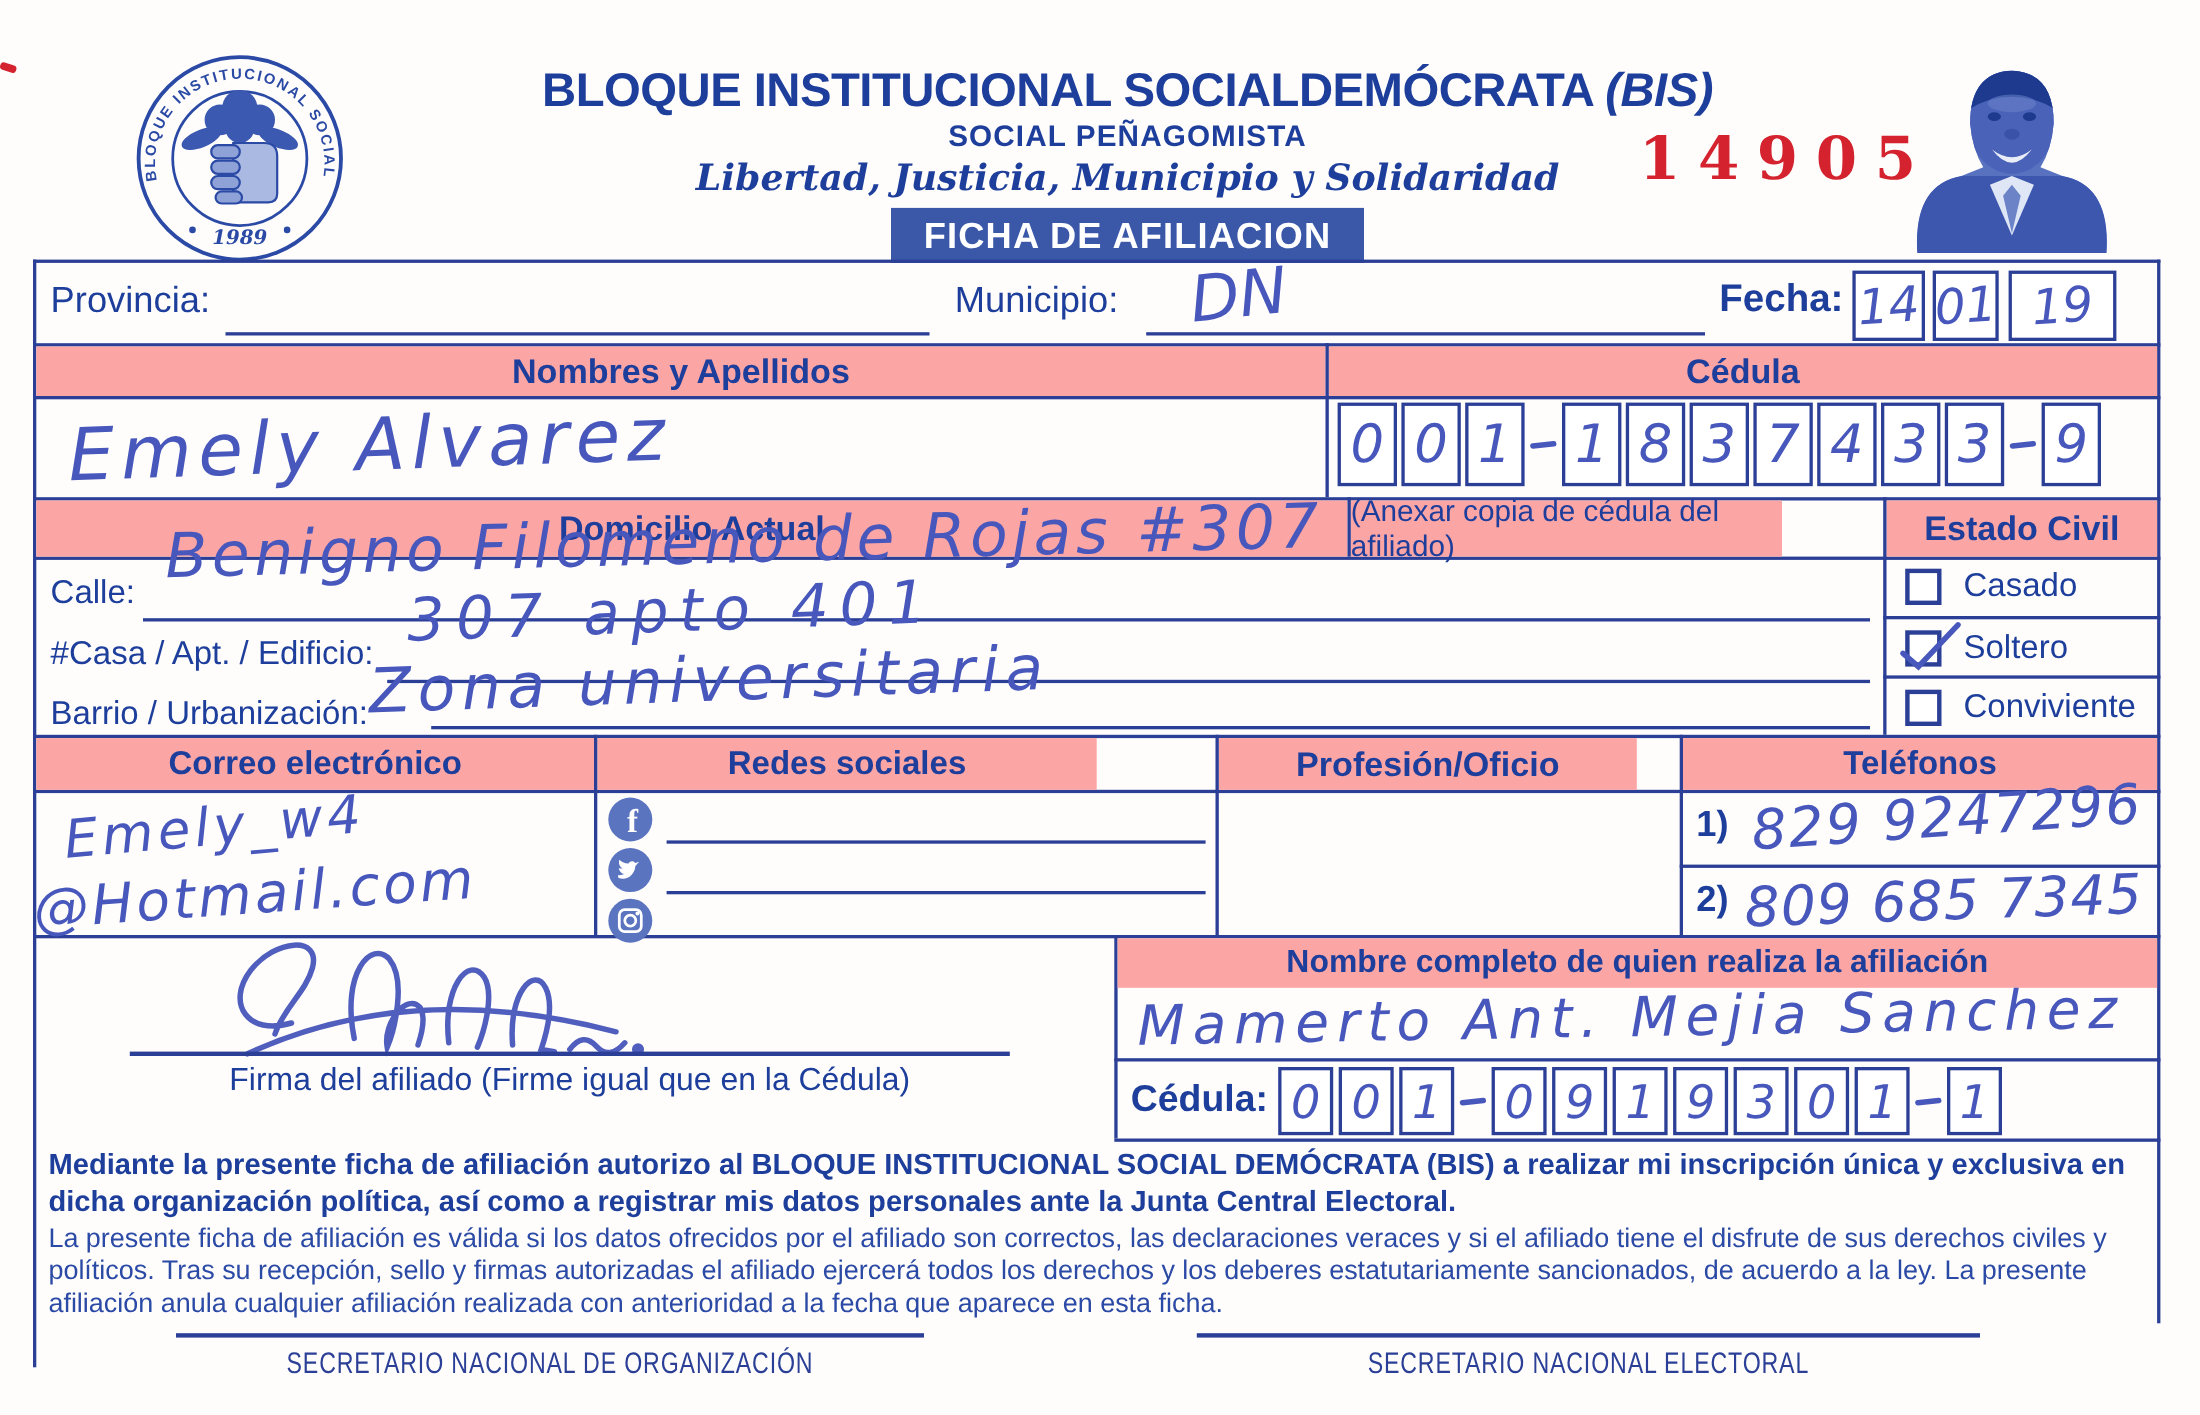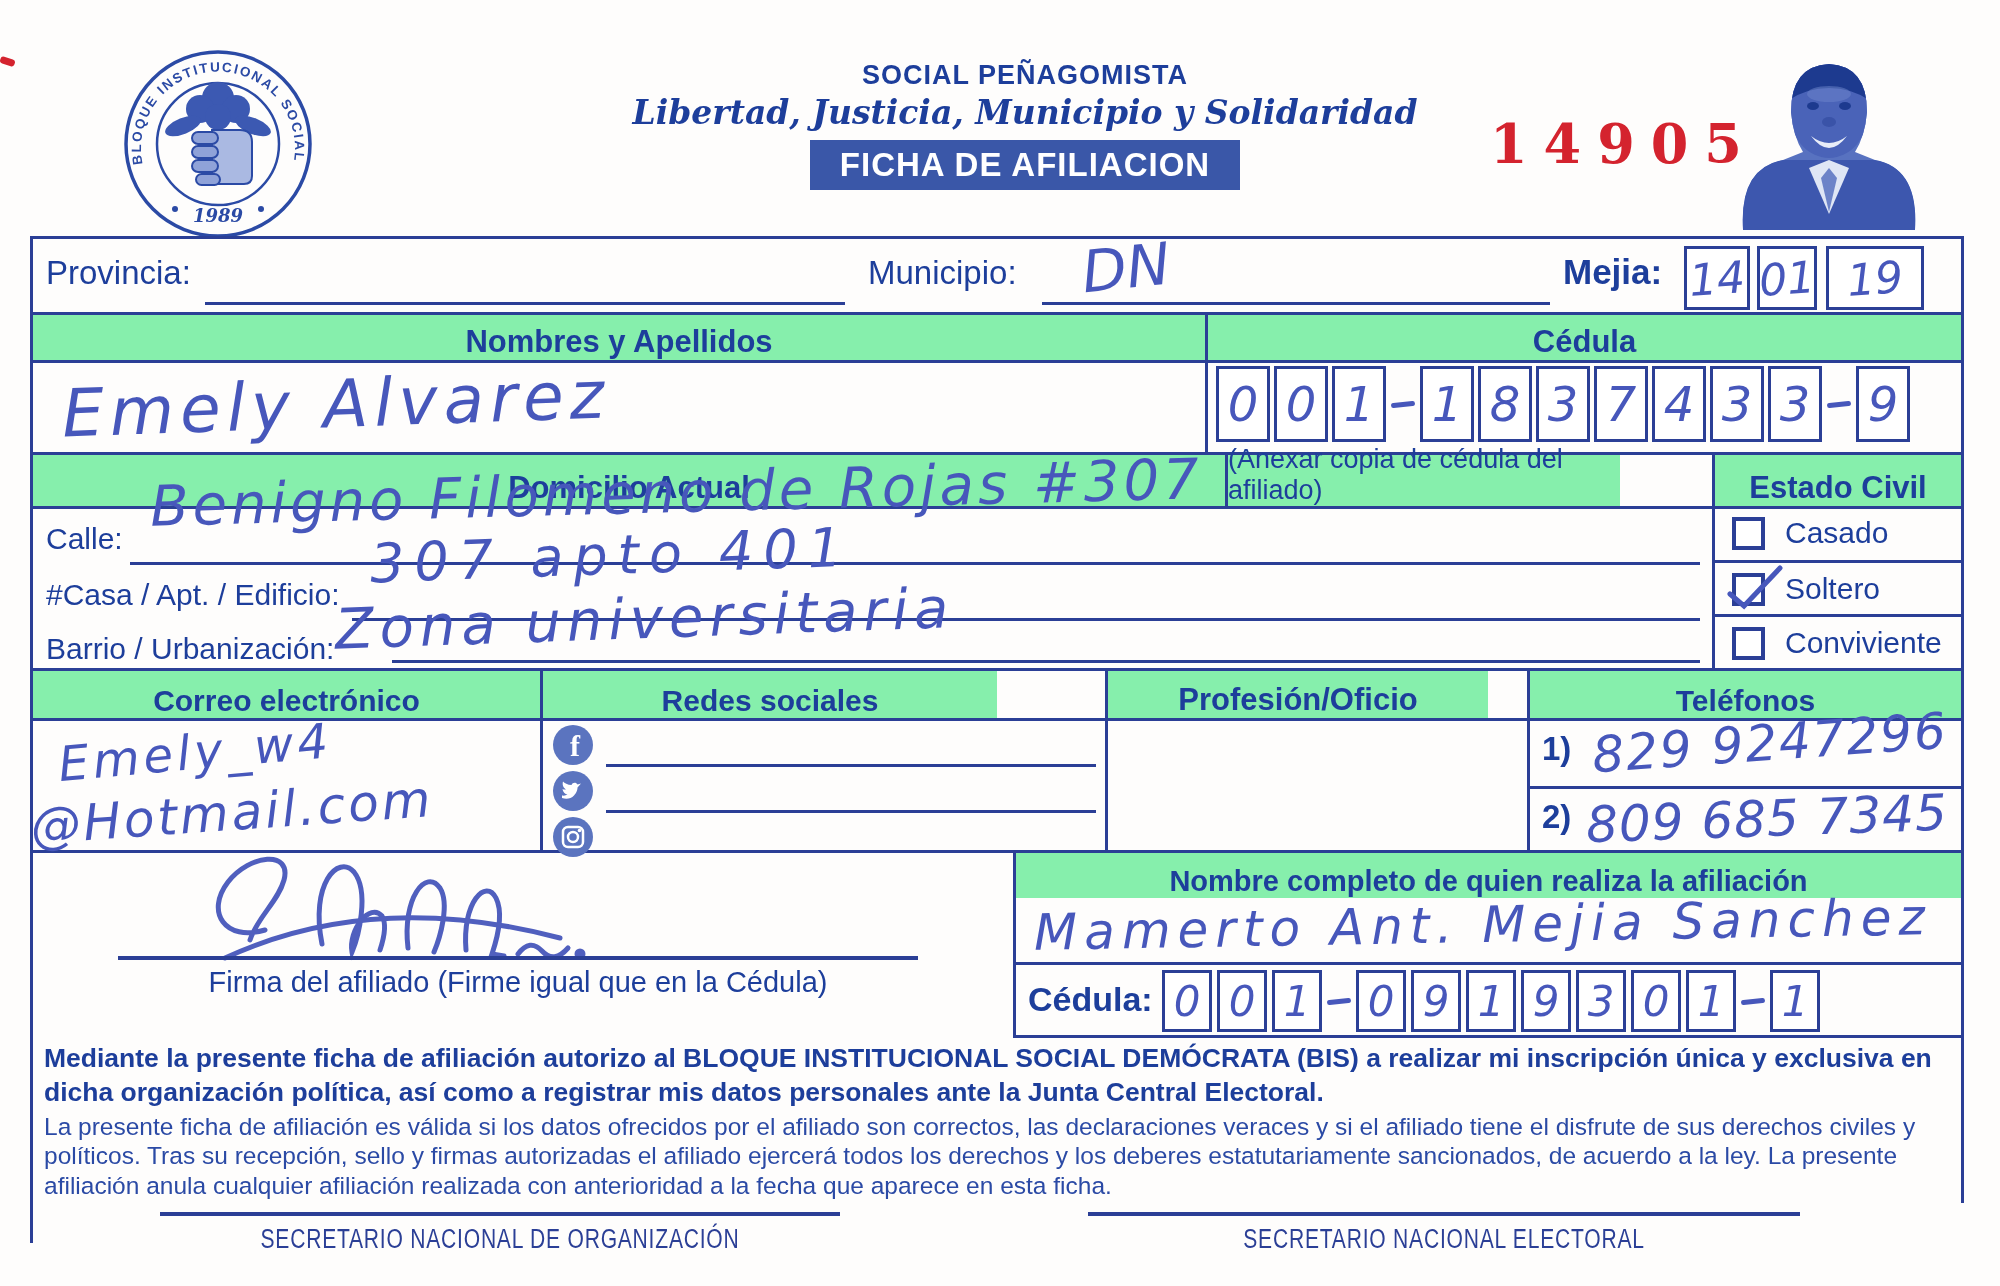--- a/index.html
+++ b/index.html
@@ -1,21 +1,21 @@
 <!DOCTYPE html>
 <html><head>
 <meta charset="utf-8">
 <style>
   html,body{margin:0;padding:0;background:#ffffff}
   #page{position:relative;width:2000px;height:1286px;background:#fefdfc;overflow:hidden;
         font-family:"Liberation Sans",sans-serif;color:#1d3e9b}
   .abs{position:absolute}
   .hline{position:absolute;background:#2b3f96;height:3px}
   .vline{position:absolute;background:#2b3f96;width:3px}
-  .band{position:absolute;background:#86efac;display:flex;align-items:flex-end;justify-content:center;
+  .band{position:absolute;background:#fca5a5;display:flex;align-items:center;justify-content:center;
         color:#1d3e9b;font-weight:bold}
   .ink{font-family:"DejaVu Sans",sans-serif;font-style:italic;color:#4757bb;white-space:nowrap}
   .dbox{border:3px solid #2b3f96;background:#fff;display:flex;align-items:center;justify-content:center;box-sizing:border-box}
   .dash{width:24px;height:5px;background:#4757bb;border-radius:3px;margin:0 5px;transform:rotate(-6deg)}
   .digitrow{position:absolute;display:flex;align-items:center}
   .cb{width:33px;height:33px;border:4px solid #2b3f96;background:#fff;box-sizing:border-box}
   .opt{position:absolute;display:flex;align-items:center}
   .opt .lbl{font-size:30px;margin-left:20px}
   .sociallink{position:absolute;background:#2b3f96;height:3px}
   .footerlbl{position:absolute;text-align:center;font-size:27px;color:#2b3f96;
@@ -53,20 +53,24 @@
     <g stroke="#2b4aa5" stroke-width="2">
       <path d="M100,84 h28 q12,0 12,12 v34 q0,8 -8,8 h-32 z" fill="#aab9e2"></path>
       <rect x="80" y="86" width="26" height="12" rx="6" fill="#8fa2d8"></rect>
       <rect x="80" y="100" width="26" height="12" rx="6" fill="#8fa2d8"></rect>
       <rect x="80" y="114" width="26" height="12" rx="6" fill="#8fa2d8"></rect>
       <rect x="84" y="128" width="24" height="11" rx="5.5" fill="#8fa2d8"></rect>
     </g>
   </svg>
 
   <div class="abs" style="left:420px;top:58px;width:1210px;text-align:center">
+    <div style="font-size:43px;font-weight:bold;letter-spacing:-0.5px;white-space:nowrap">
+      <span>BLOQUE INSTITUCIONAL SOCIALDEMÓCRATA</span>
+      <span style="font-style:italic">(BIS)</span>
+    </div>
     <div style="font-size:27px;font-weight:bold;letter-spacing:1px;margin-top:2px">SOCIAL PEÑAGOMISTA</div>
     <div style="font-family:'DejaVu Serif',serif;font-style:italic;font-weight:bold;font-size:33px;margin-top:2px">Libertad, Justicia, Municipio y Solidaridad</div>
     <div style="display:inline-block;background:#3a57a8;color:#ffffff;font-weight:bold;font-size:33px;
                 padding:6px 30px;margin-top:8px;letter-spacing:1px">FICHA DE AFILIACION</div>
   </div>
 
   <div class="abs" style="left:1490px;top:112px;font-family:'DejaVu Serif',serif;font-weight:bold;font-size:54px;
               color:#d4232e;letter-spacing:16px">14905</div>
 
   <svg class="abs" style="left:1733px;top:48px" width="192" height="182" viewBox="0 0 192 182">
@@ -103,21 +107,21 @@
   <div class="hline" style="left:30px;top:850px;width:1934px"></div>
 
   <div class="abs" style="left:46px;top:254px;font-size:33px">Provincia:</div>
   <div class="hline" style="left:205px;top:302px;width:640px;height:2.5px"></div>
   <div class="abs" style="left:240px;top:250px"></div>
 
   <div class="abs" style="left:868px;top:254px;font-size:33px">Municipio:</div>
   <div class="hline" style="left:1042px;top:302px;width:508px;height:2.5px"></div>
   <div class="ink abs" style="left:1082px;top:234px;font-size:58px;transform:rotate(-6deg)">DN</div>
 
-  <div class="abs" style="left:1563px;top:252px;font-size:35px;font-weight:bold">Mejia:</div>
+  <div class="abs" style="left:1563px;top:252px;font-size:35px;font-weight:bold">Fecha:</div>
   <div class="dbox abs" style="left:1684px;top:246px;width:66px;height:64px">
     <span class="ink" style="font-size:44px;transform:rotate(-4deg)">14</span>
   </div>
   <div class="dbox abs" style="left:1757px;top:246px;width:60px;height:64px">
     <span class="ink" style="font-size:44px;transform:rotate(-4deg)">01</span>
   </div>
   <div class="dbox abs" style="left:1826px;top:246px;width:98px;height:64px">
     <span class="ink" style="font-size:44px;transform:rotate(-4deg)">19</span>
   </div>
 

